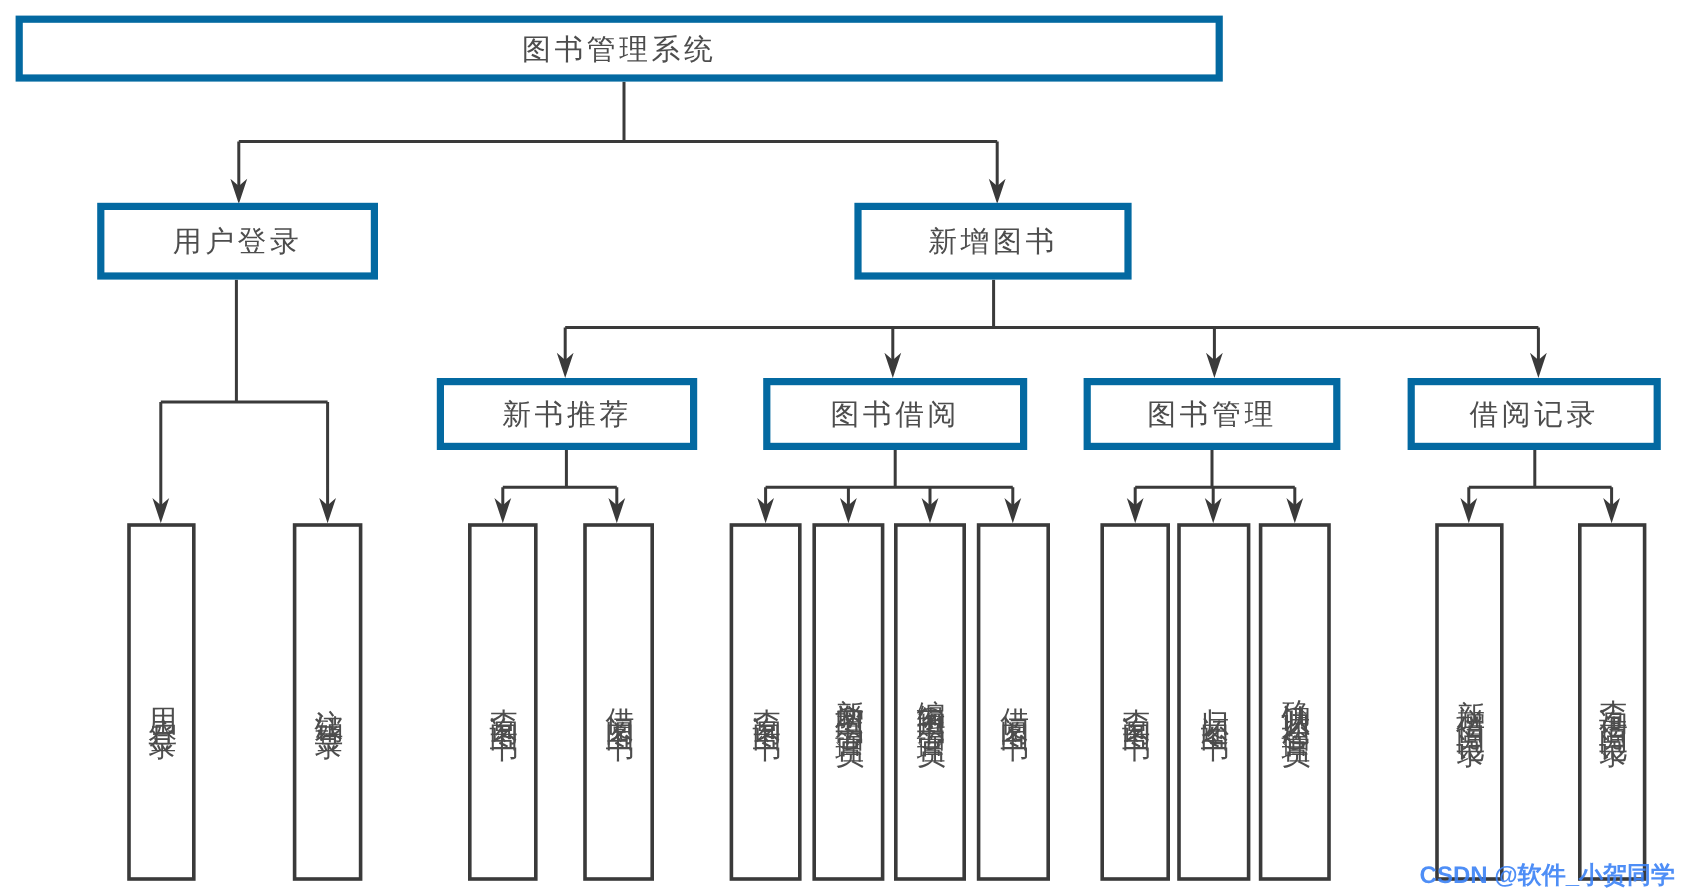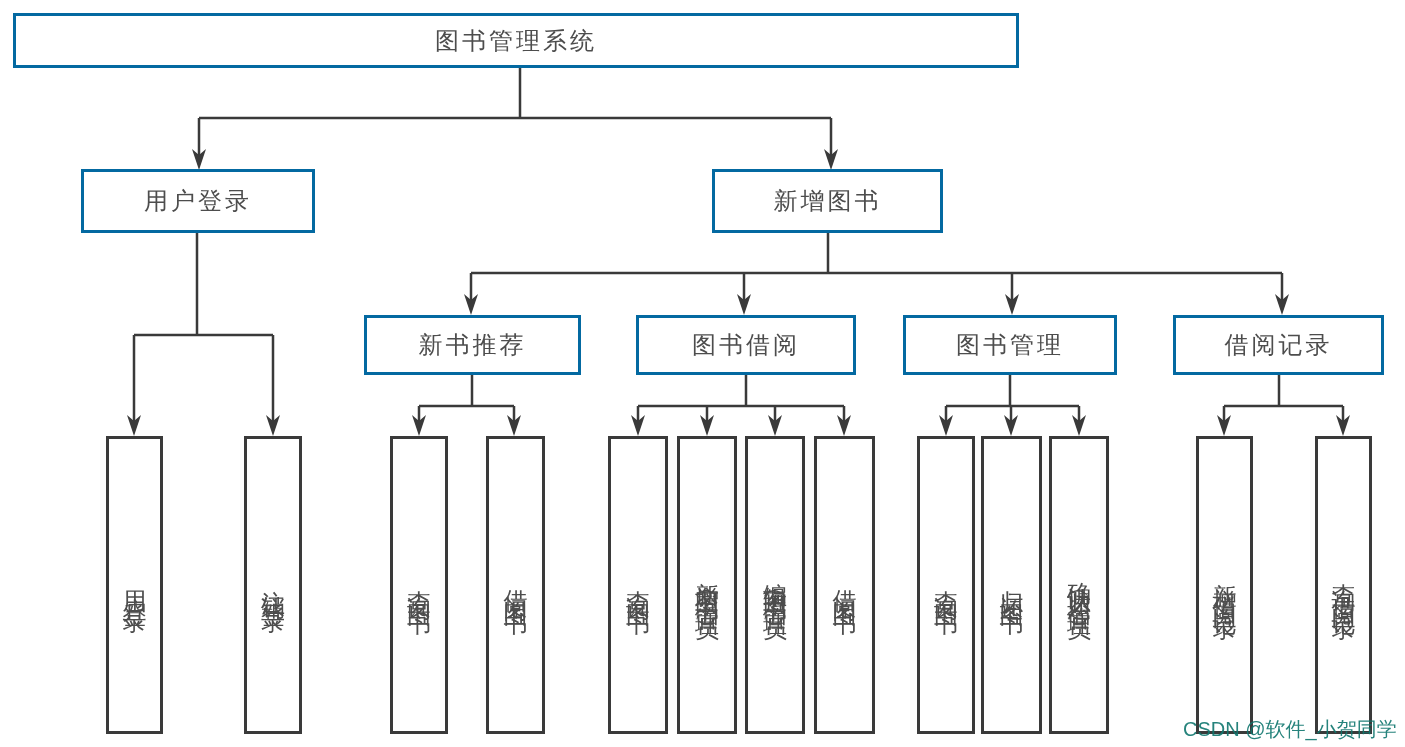--- a/index.html
+++ b/index.html
@@ -13,21 +13,21 @@
   }
   #connectors {
     position: absolute;
     left: 0; top: 0;
     width: 1405px; height: 747px;
     pointer-events: none;
   }
   .hbox {
     position: absolute;
     box-sizing: border-box;
-    border: 3px solid #0369a1;
+    border: 6px solid #0369a1;
     background: #ffffff;
     display: flex;
     align-items: center;
     justify-content: center;
     color: #4d4d4d;
     font-size: 24px;
     letter-spacing: 3px;
     white-space: nowrap;
   }
   .vbox {
@@ -46,24 +46,25 @@
     text-orientation: mixed;
     letter-spacing: 7px;
     line-height: 1;
   }
   .vbox.long span { letter-spacing: 5px; }
   #watermark {
     position: absolute;
     left: 1183px;
     top: 716px;
     font-size: 20px;
-    color: #0f766e;
+    color: #3b82f6;
     opacity: 0.9;
     white-space: nowrap;
     z-index: 5;
+    font-weight: bold;
   }
 </style>
 </head>
 <body>
 
 <div id="stage">
 
   <svg id="connectors" viewBox="0 0 1405 747" xmlns="http://www.w3.org/2000/svg">
 
     <path fill="none" stroke="#3a3a3a" stroke-width="2.5" d="

